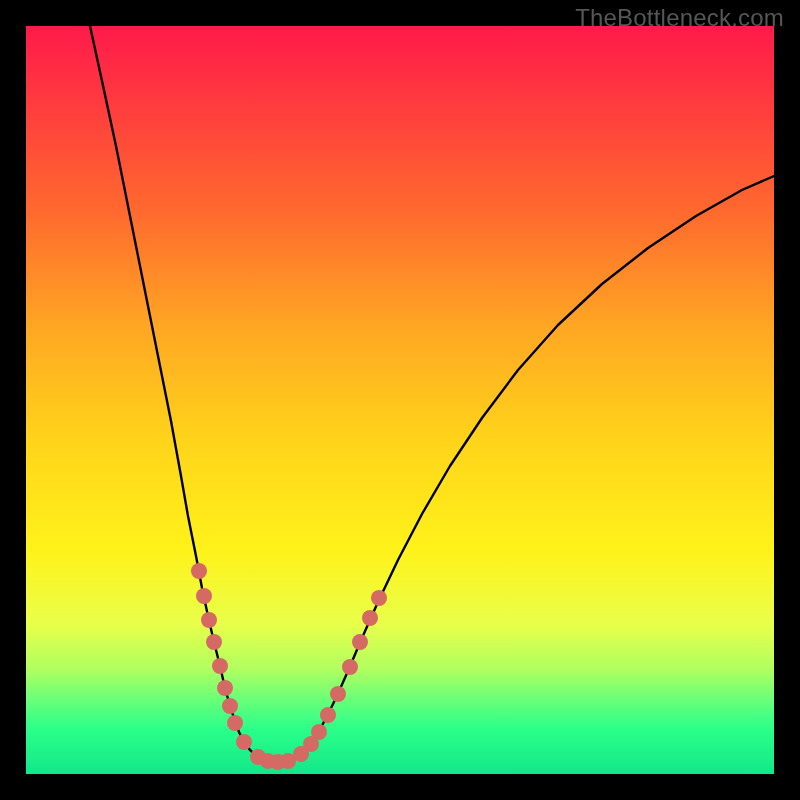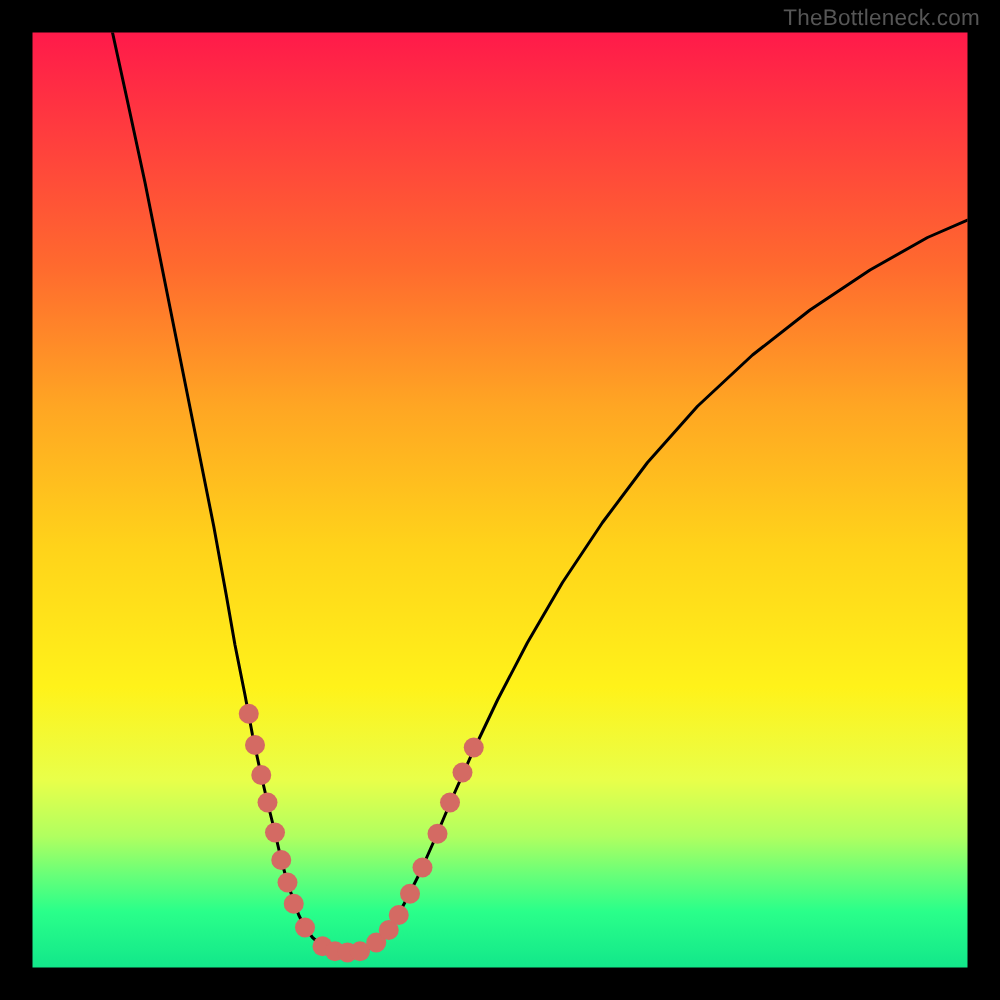--- a/index.html
+++ b/index.html
@@ -27,21 +27,21 @@
       #b0ff60 86%,
       #6aff78 90%,
       #2aff8a 94%,
       #12e78a 100%);
   }
   .watermark {
     position: absolute;
     top: 4px;
     right: 16px;
     font-family: Arial, Helvetica, sans-serif;
-    font-size: 18px;
+    font-size: 24px;
     color: #565656;
     letter-spacing: 0.2px;
   }
   svg {
     position: absolute;
     left: 0;
     top: 0;
   }
 </style>
 </head>

